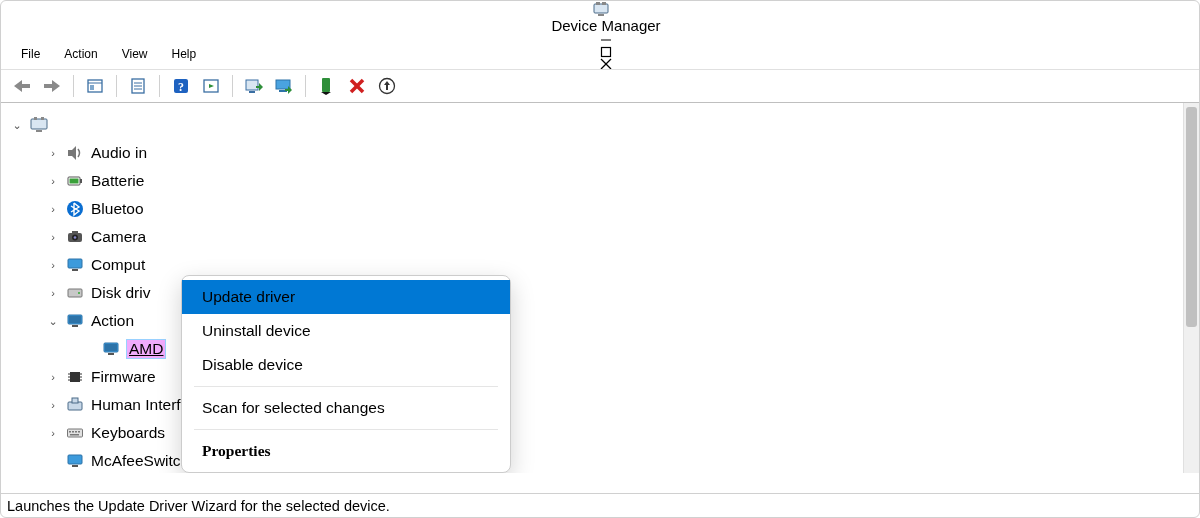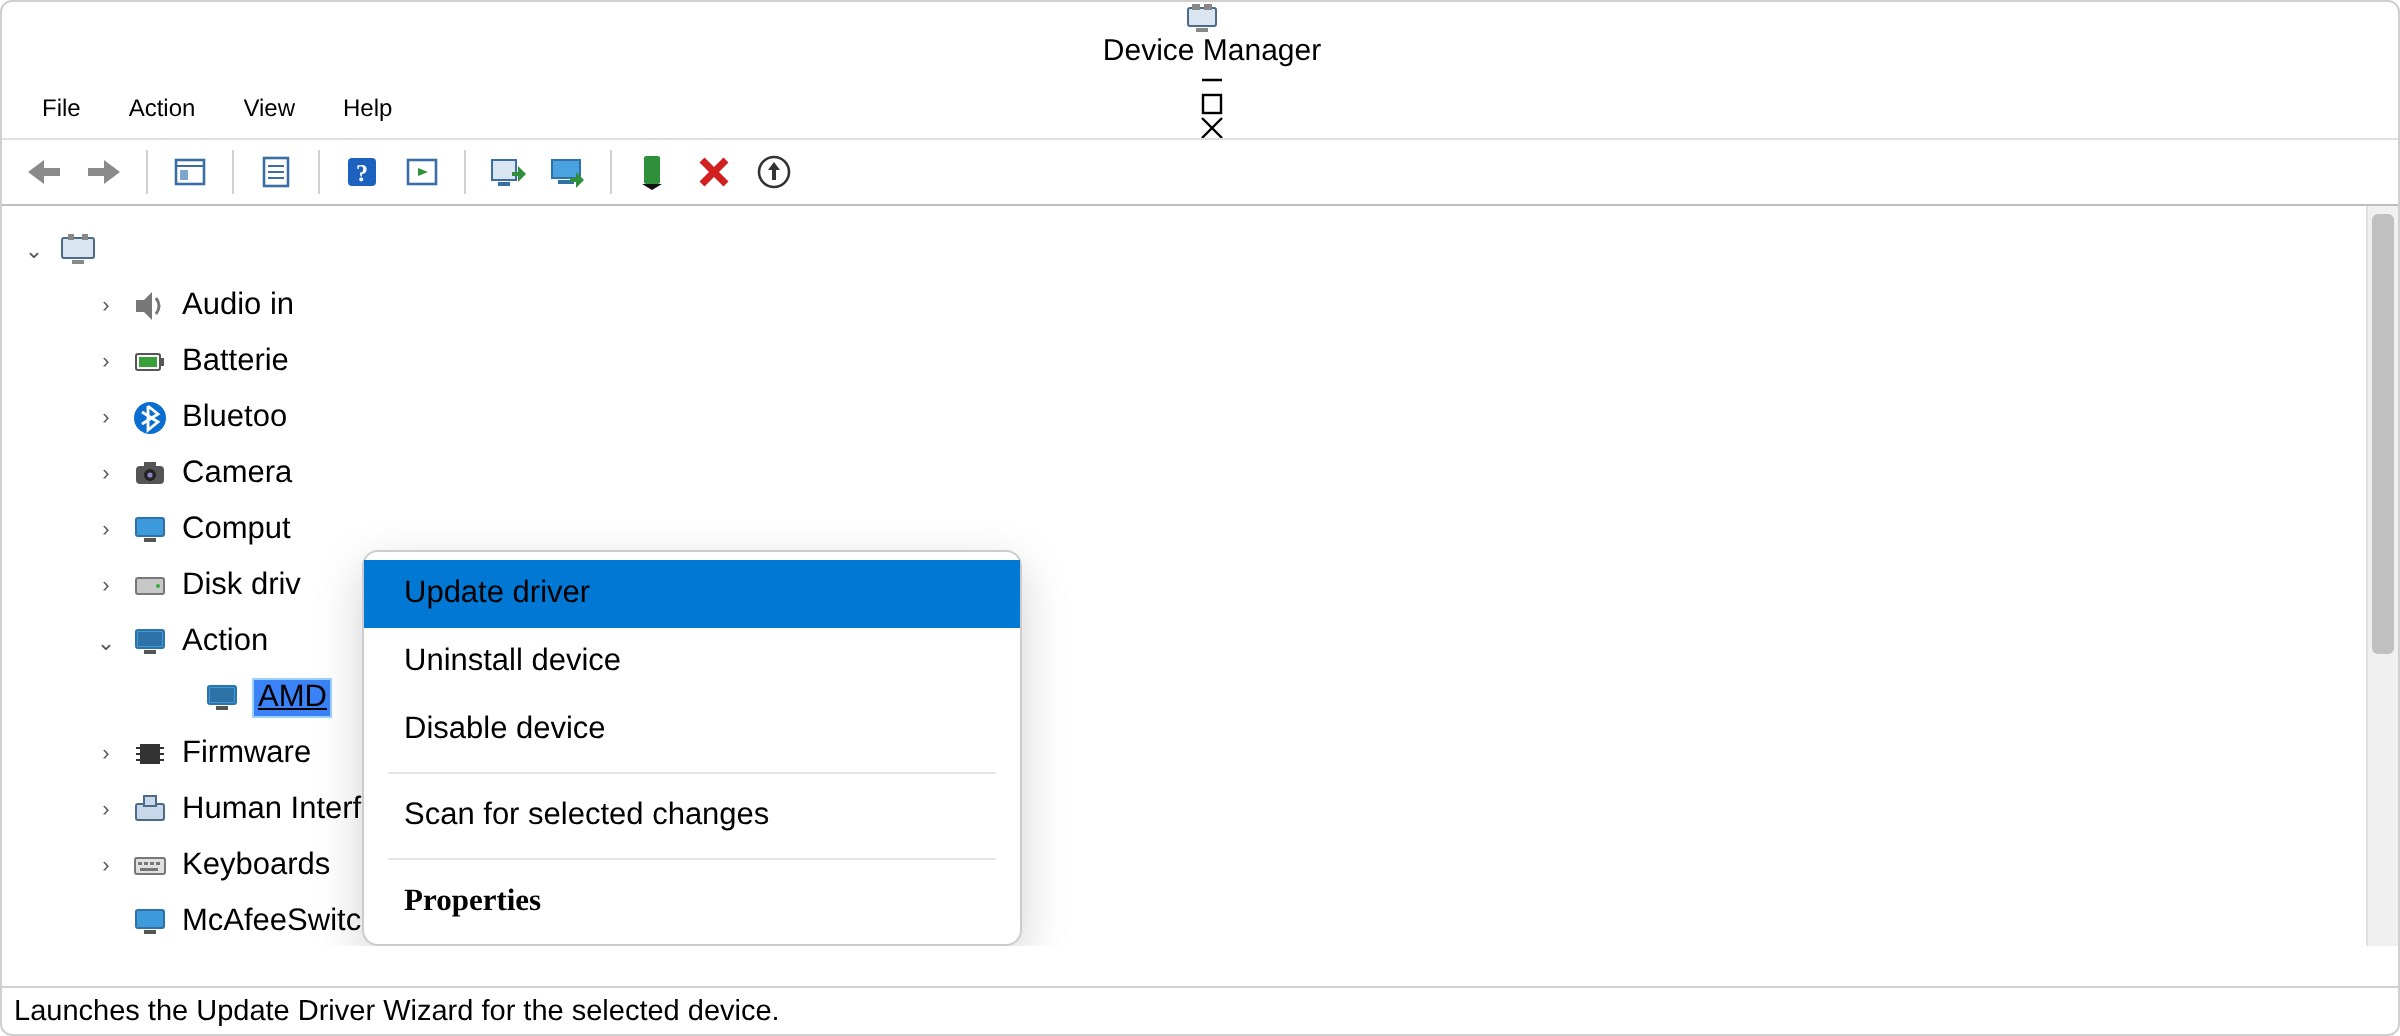--- a/index.html
+++ b/index.html
@@ -17,21 +17,21 @@
   .toolbar .tb-btn { width: 26px; height: 26px; display: flex; align-items: center; justify-content: center; border-radius: 2px; }
   .toolbar .sep { width: 1px; height: 22px; background: #d0d0d0; margin: 0 4px;}
   .content { flex: 1; display:flex; position:relative; overflow:hidden;}
   .tree { flex: 1; padding: 8px 0 0 10px; overflow:hidden; position:relative;}
   .row { height: 28px; display:flex; align-items:center; gap:6px; font-size:15.5px; }
   .expander { width:12px; display:flex; align-items:center; justify-content:center; color:#555; font-size:11px;}
   .node-icon { width:20px; height:20px; display:flex; align-items:center; justify-content:center;}
   .label {white-space:nowrap;}
   .child-row { padding-left: 36px;}
   .grandchild-row { padding-left: 72px;}
-  .selected .label { background:#3b82f6; outline:1px solid #99d1ff; padding:0 2px;text-decoration:underline;}
+  .selected .label { background:#f0abfc; outline:1px solid #99d1ff; padding:0 2px;text-decoration:underline;}
   .scrollbar { width:16px; background:#f0f0f0; border-left:1px solid #e0e0e0; position:relative;}
   .scrollbar .thumb { position:absolute; top:4px; left:2px; right:2px; height:220px; background:#c0c0c0; border-radius:3px;}
   .statusbar { height: 24px; border-top:1px solid #d0d0d0; display:flex; align-items:center; padding:0 6px; font-size:14.5px;margin-top:20px;}
   .context-menu { position:absolute; top:172px; left:180px; width:330px; background:#fff; border:1px solid #ccc; border-radius:8px; box-shadow:0 8px 24px rgba(0,0,0,0.18); padding:4px 0; z-index:100;}
   .cm-item { height:34px; display:flex; align-items:center; padding:0 20px; font-size:15.5px; cursor:default;}
   .cm-item.highlight { background:#0078d4; color:#000000;}
   .cm-sep { height:1px; background:#e5e5e5; margin:4px 12px;}
   .cm-item.bold { font-weight:600;font-family:Liberation Serif, serif;}
   svg { display:block; }
 </style>

